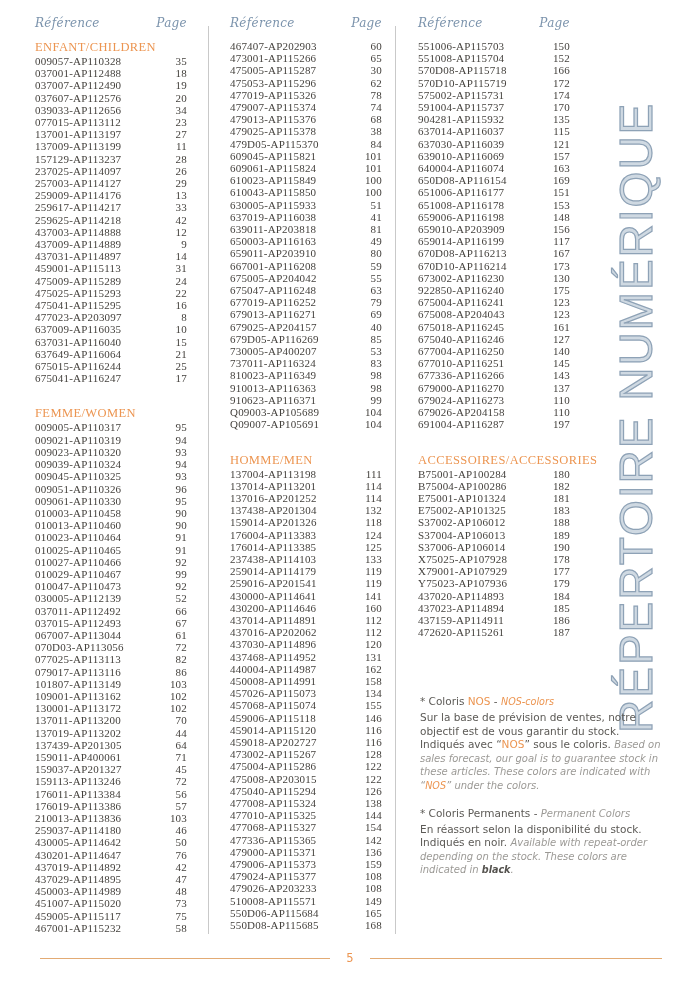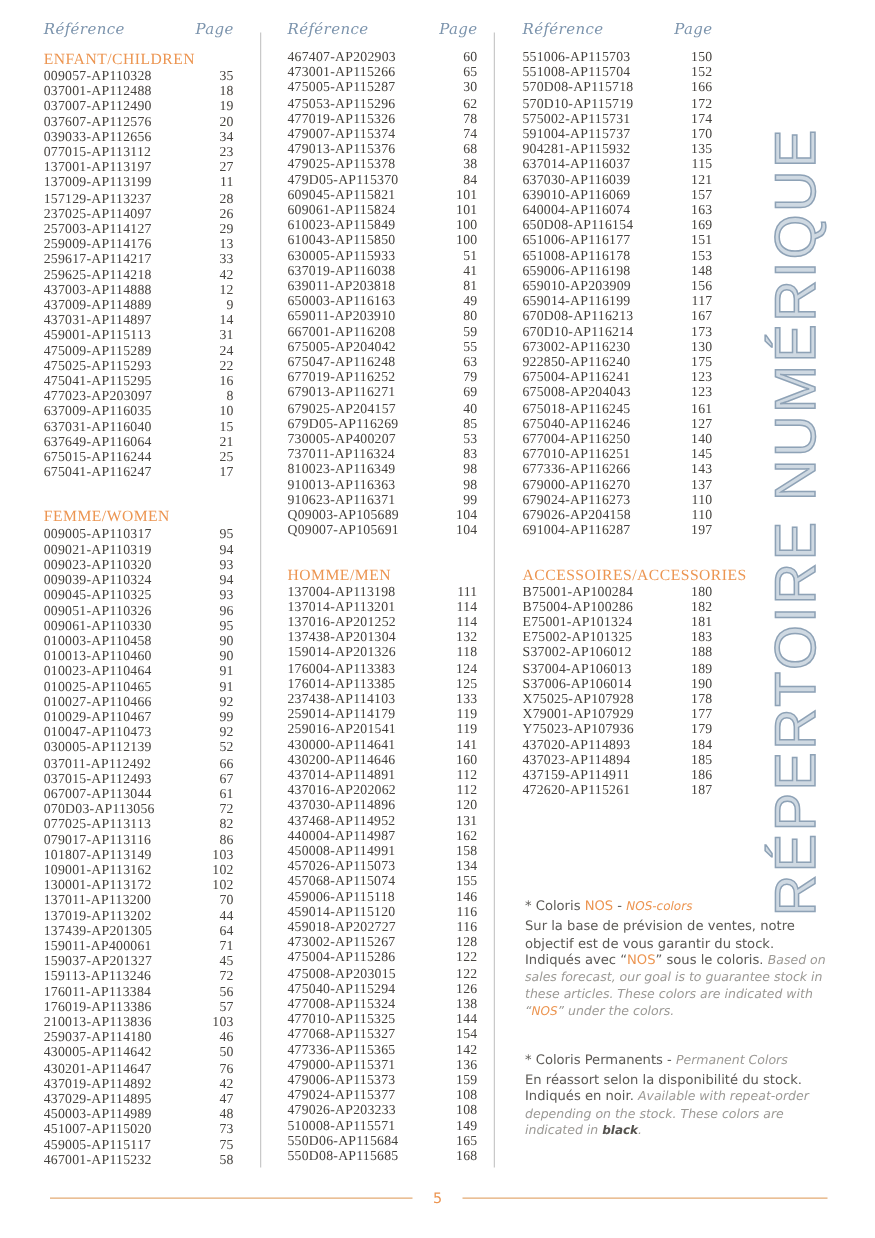--- a/index.html
+++ b/index.html
@@ -41,21 +41,21 @@
     text-align:center; white-space:nowrap;
     font-family:"Liberation Sans", sans-serif;
     font-size:46px; font-weight:300; letter-spacing:2px;
     color:#cfd9e2; -webkit-text-stroke:1.2px #8ea2b6;
   }
 
   
   #notes { position:absolute; left:420px; top:694px; width:244px;
     font-family:"DejaVu Sans", sans-serif; }
   .note + .note { margin-top:13px; }
-  .note-title { font-size:10.5px; line-height:14px; margin-bottom:2px;margin-top:24px; }
+  .note-title { font-size:10.5px; line-height:14px; margin-bottom:2px; }
   .note-body { font-size:10.5px; line-height:13.6px; }
   .seg-fr { color:#5c5a56; }
   .seg-fr-orange { color:var(--orange, #ec9551); }
   .seg-en { color:#9b9995; font-style:italic; font-size:10px; }
   .seg-en-orange { color:var(--orange, #ec9551); font-style:italic; font-size:9.6px; }
   .seg-en-bold { color:#55534f; font-style:italic; font-weight:bold; font-size:9.6px; }
 
   
   .footer-line { position:absolute; top:958px; height:1px; background:#e3ab74; }
   #footer-line-left { left:40px; width:290px; }

